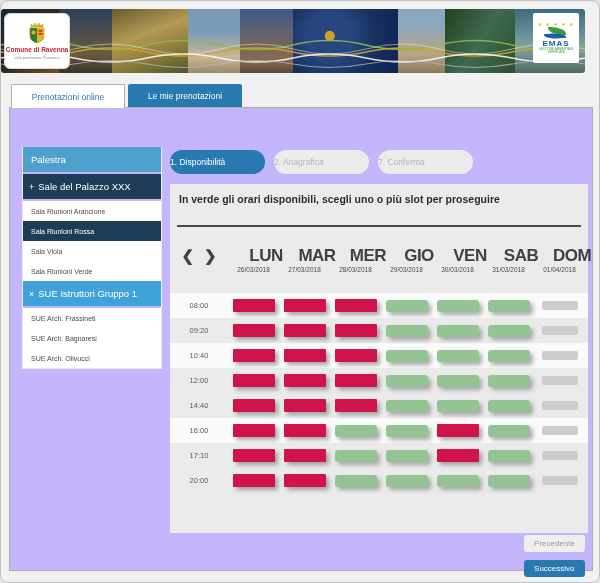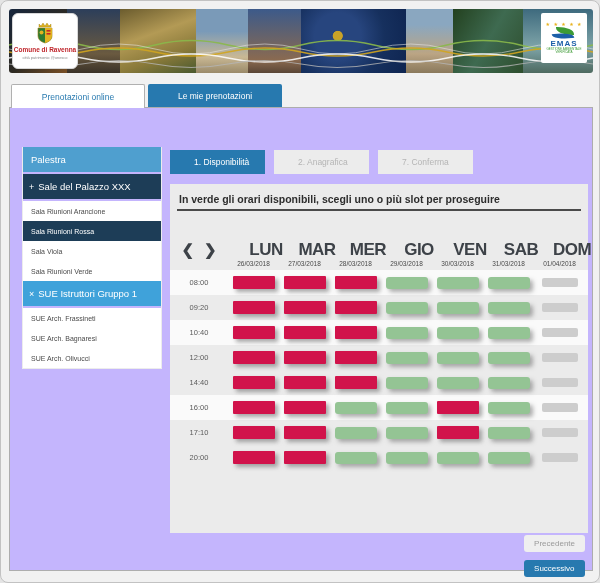--- a/index.html
+++ b/index.html
@@ -1,21 +1,21 @@
 <!DOCTYPE html>
 <html><head>
 <meta charset="utf-8">
 <style>
   * { margin:0; padding:0; box-sizing:border-box; }
   html,body { background:#e4e4e4; font-family:"Liberation Sans", sans-serif; }
   .page { position:relative; width:600px; height:583px; background:#f1f1f1;
           border:1px solid #c2c2c2; border-radius:8px; overflow:hidden; }
 
   
-  .banner { position:absolute; left:8px; top:8px; width:584px; height:64px;
+  .banner { position:absolute; left:0; top:8px; width:584px; height:64px;
             border-radius:3px; overflow:hidden; display:flex; }
   .banner .seg { height:100%; }
   .s1 { width:10%; background:linear-gradient(135deg,#16253c,#2e2a22 55%,#7a5026); }
   .s2 { width:9%;  background:linear-gradient(180deg,#2c3e5a,#6a5a40 70%,#3a3228); }
   .s3 { width:13%; background:linear-gradient(160deg,#6b5c2e,#b39a55 40%,#8a7a3a 70%,#49592f); }
   .s4 { width:9%;  background:linear-gradient(180deg,#7a9ab8 35%,#c9b894 75%,#9a8a6a); }
   .s5 { width:9%;  background:linear-gradient(180deg,#3c5a8a,#8a6a50 80%,#5a4636); }
   .s6 { width:18%; background:radial-gradient(circle at 35% 42%, #c9a227 0 6%, #27457e 7% 30%, #16305e 60%, #0e2450); }
   .s7 { width:8%;  background:linear-gradient(180deg,#8aa7c0 25%,#bba584 70%,#8a795c); }
   .s8 { width:12%; background:linear-gradient(120deg,#23411f,#3e6a50 50%,#2e4e2e); }
@@ -36,21 +36,21 @@
   .emas-swoosh { width:24px; height:12px; position:relative; }
   .emas-swoosh .g { position:absolute; left:4px; top:0; width:18px; height:8px;
                     background:#3d9b35; border-radius:0 90% 0 90%; }
   .emas-swoosh .b { position:absolute; left:0; top:6px; width:22px; height:6px;
                     background:#1c5fa8; border-radius:0 90% 0 90%; transform:rotate(-6deg); }
   .emas-label { font-size:8px; font-weight:bold; color:#1c5fa8; letter-spacing:1px; line-height:9px; }
   .emas-sub { font-size:3px; color:#3d9b35; text-align:center; line-height:3.5px; width:40px; }
 
   
   .tab-bar { position:absolute; left:10px; top:83px; display:flex; gap:3px; z-index:3; }
-  .tab { width:134px; height:23px; display:flex; align-items:center; justify-content:center;
+  .tab { width:114px; height:23px; display:flex; align-items:center; justify-content:center;
          font-size:8.5px; cursor:pointer; }
   .tab.active { background:#fff; color:#2779af; border:1px solid #b0b0b0; border-bottom:none;
                 height:24px; border-radius:2px 2px 0 0; }
   .tab:not(.active) { background:#2779af; color:#fff; border-radius:2px 2px 0 0; }
 
   
   .main { position:absolute; left:8px; top:106px; width:584px; height:464px;
           background:#c4b5fd; border:1px solid #adadad; }
 
   
@@ -60,38 +60,38 @@
   .sb-group { height:25px; color:#fff; font-size:9.5px; padding:0 8px; margin-bottom:2px; }
   .sb-blue { background:#4f9fcf; }
   .sb-dark { background:#1d3d57; }
   .sb-lightblue { background:#3fa2da; }
   .sb-sub { height:20px; background:#fff; color:#4a4a4a; font-size:7px; padding:0 8px; }
   .sb-sub.selected { background:#1d3d57; color:#fff; }
   .sb-icon { margin-right:4px; font-size:9px; margin-left:-2px; }
 
   
   .steps { position:absolute; left:160px; top:42px; display:flex; gap:9px; }
-  .step { width:95px; height:24px; display:flex; align-items:center; padding-left:24px;
-          font-size:8.5px; border-radius:0; cursor:pointer; }
+  .step { width:95px; height:24px; display:flex; align-items:center; padding-left:0;
+          font-size:8.5px; border-radius:12px; cursor:pointer; }
   .step.active { background:#2779af; color:#fff; }
   .step:not(.active) { background:#ececec; color:#b5b5b5; }
 
   
   .panel { position:absolute; left:160px; top:76px; width:418px; height:349px;
            background:#ebebeb; }
-  .instruction { margin:6px 7px 16px 7px; padding:3px 2px 4px 2px; font-size:10.5px; font-weight:bold;
+  .instruction { margin:6px 7px 6px 7px; padding:3px 2px 20px 2px; font-size:10.5px; font-weight:bold;
                  color:#2d2d2d; border-bottom:2px solid #4a4a4a; }
   .cal-head { display:flex; align-items:flex-end; height:40px; margin-top:2px; }
   .cal-nav { width:58px; display:flex; justify-content:center; gap:10px; align-items:center;
              padding-bottom:10px; }
   .nav-arrow { font-size:15px; font-weight:bold; color:#3d4248; cursor:pointer; line-height:14px; }
   .day-col { width:51px; display:flex; flex-direction:column; align-items:center; }
   .day-name { font-size:17px; font-weight:bold; color:#3d4248; letter-spacing:-0.5px; line-height:18px;margin-left:25px; }
   .day-date { font-size:6.5px; color:#4a4a4a; margin-top:1px; }
-  .grid { margin-top:3px; }
+  .grid { margin-top:20px; }
   .grid-row { display:flex; align-items:center; height:25px; }
   .grid-row.alt { background:#fafafa; }
   .time-cell { width:58px; text-align:center; font-size:7.5px; color:#5a5a5a; }
   .slot-cell { width:51px; display:flex; justify-content:center; align-items:center; }
   .bar { display:block; }
   .bar.busy { width:42px; height:13px; background:#d1134b; border-radius:1px;
               box-shadow:3px 3px 4px rgba(110,110,110,.6); cursor:default; }
   .bar.free { width:42px; height:12px; background:#94c494; border-radius:3px;
               box-shadow:3px 3px 4px rgba(110,110,110,.55); cursor:pointer; }
   .bar.off  { width:36px; height:9px;  background:#cdcdcd; border-radius:2px; }

